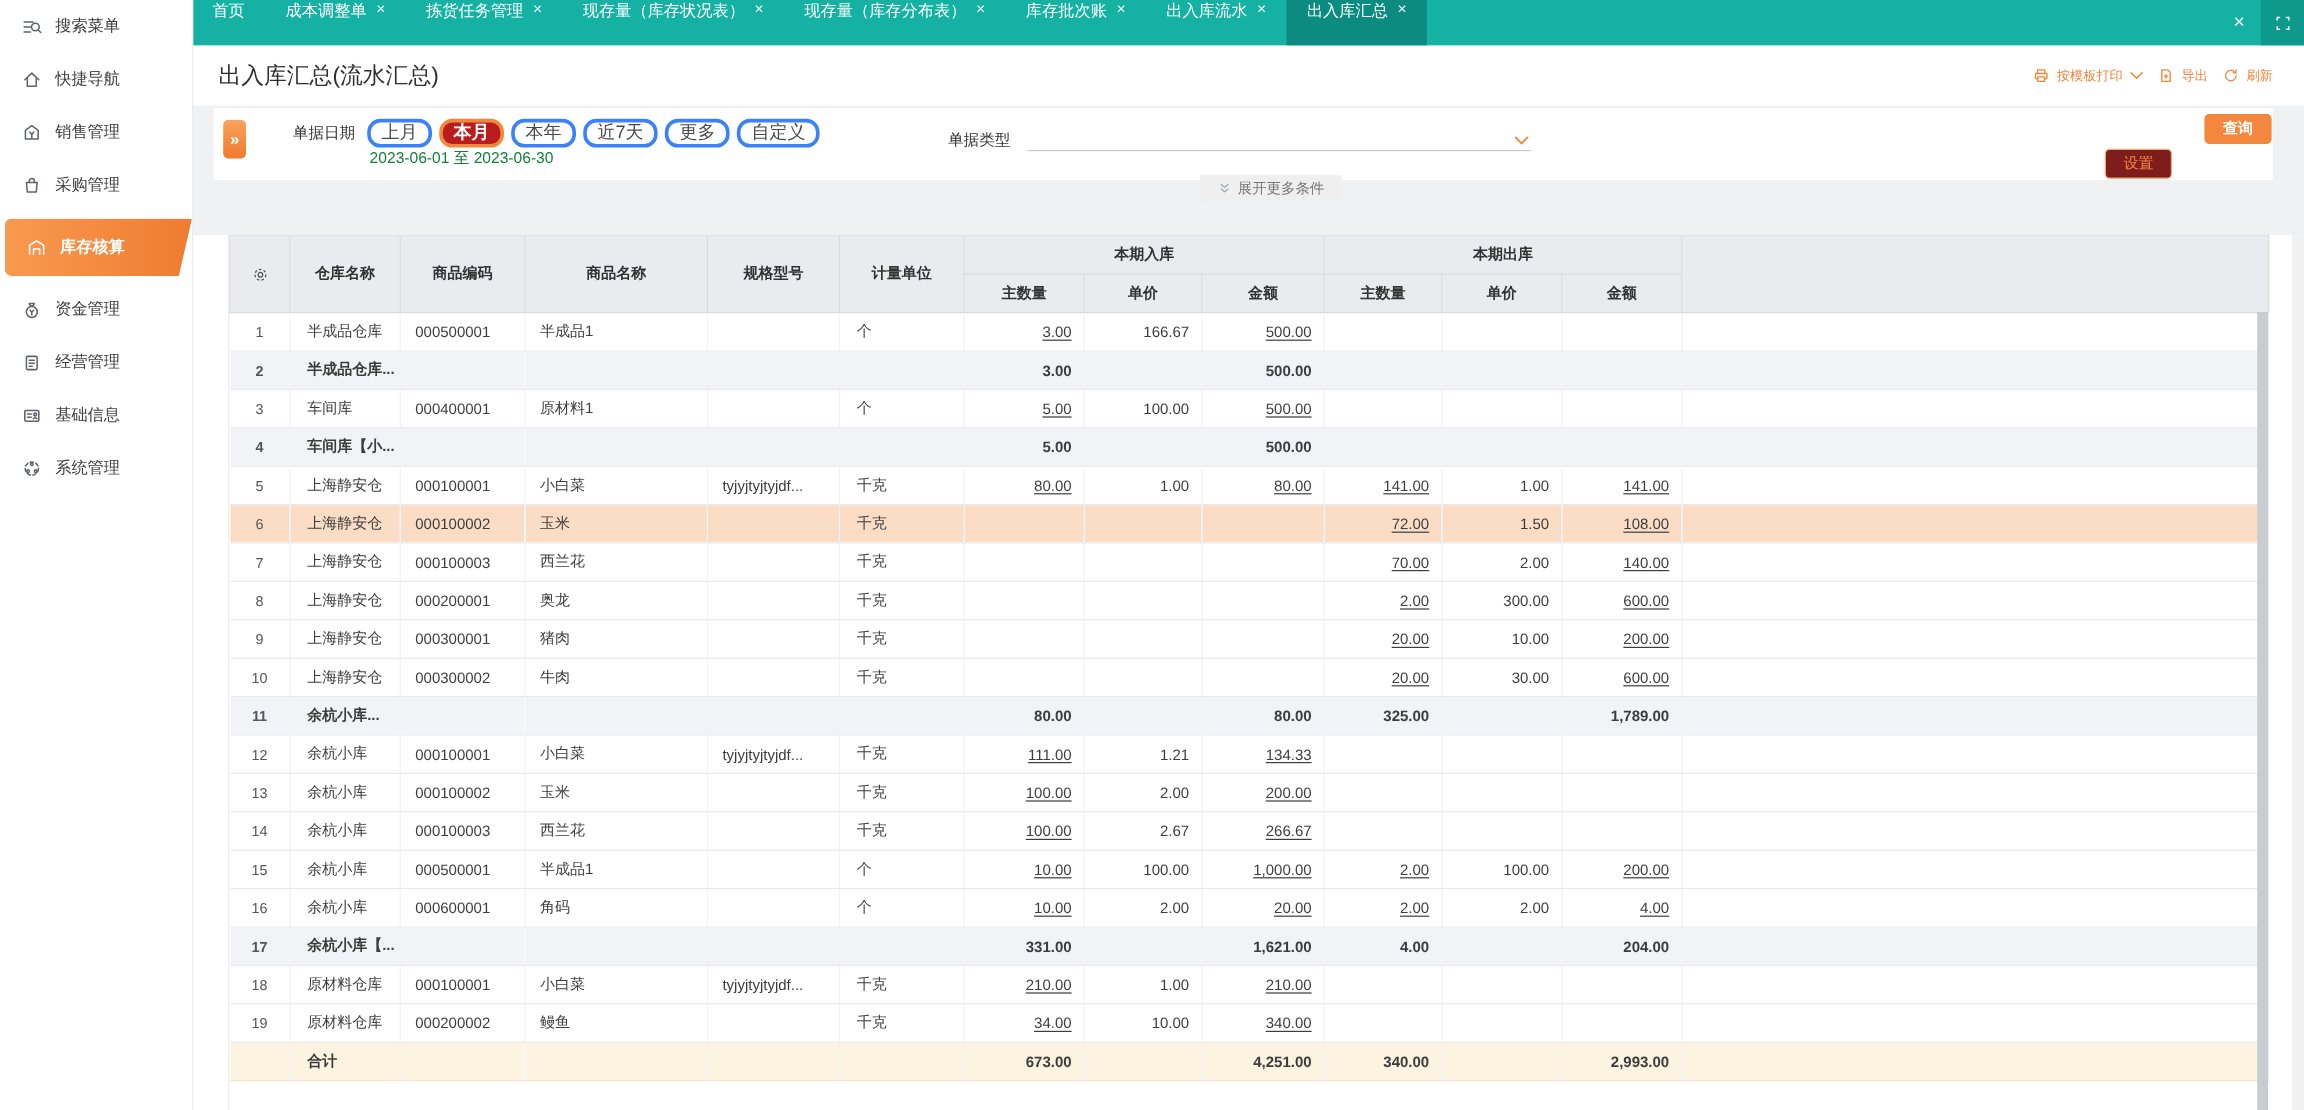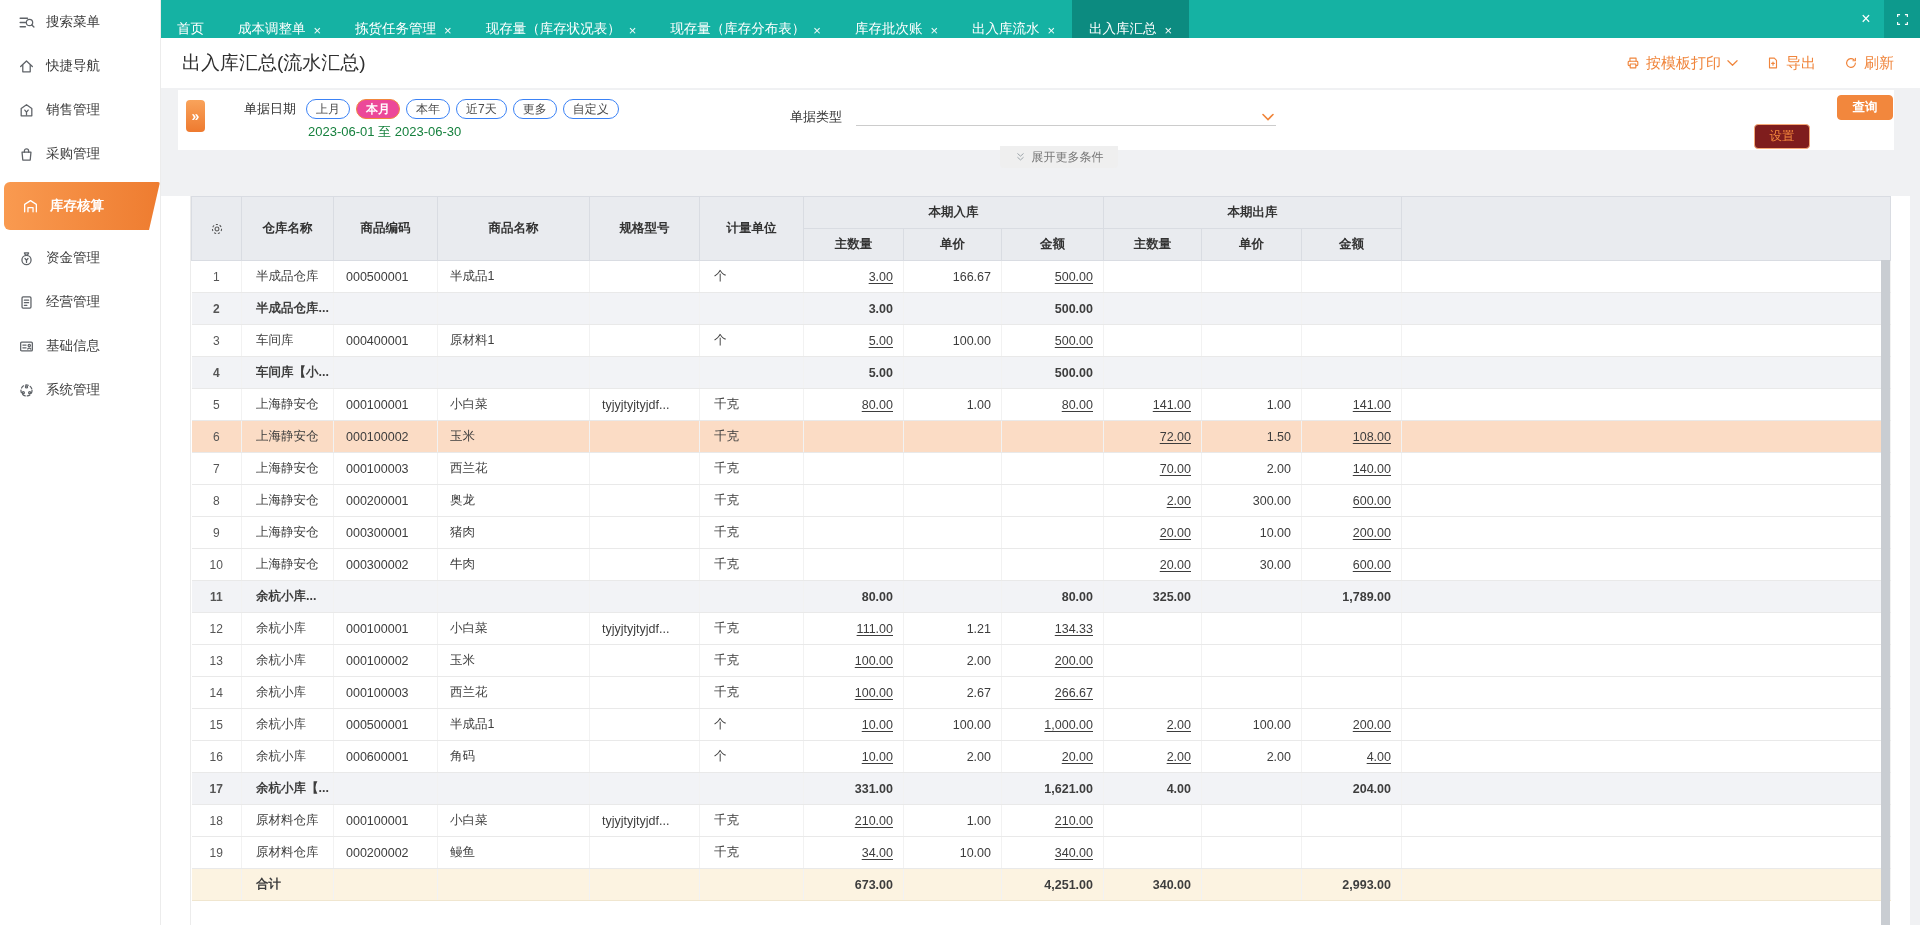--- a/index.html
+++ b/index.html
@@ -19,51 +19,51 @@
       border-radius:6px 2px 2px 6px;font-weight:bold}
   .side-item.active .sicon svg{stroke:#fff}
   .side-bottom{position:absolute;left:0;bottom:0;width:160px;height:27px;background:#fde4d2;
                overflow:hidden;display:flex;justify-content:space-between;padding:0 30px;box-sizing:border-box}
   .side-bottom svg{width:24px;height:24px;margin-top:9px;stroke:#f08438;fill:none;stroke-width:1.6;stroke-linecap:round}
 
   
   .tabbar{position:absolute;left:160px;top:0;right:0;height:38px;background:#15b2a3;
           display:flex;align-items:stretch;color:#fff}
   .tabs{display:flex;align-items:stretch}
-  .tab{display:flex;align-items:flex-end;padding:0 17px;font-size:13.5px;cursor:pointer;white-space:nowrap}
+  .tab{display:flex;align-items:flex-start;padding:0 17px;font-size:13.5px;cursor:pointer;white-space:nowrap}
   .tab.active{background:#0c8b80}
   .tclose{margin-left:8px;font-size:13px;opacity:.95;cursor:pointer}
   .win-controls{margin-left:auto;display:flex;align-items:stretch}
   .win-btn{width:36px;display:flex;align-items:center;justify-content:center;cursor:pointer;font-size:16px}
   .win-btn svg{width:13px;height:13px;stroke:#fff;fill:none;stroke-width:1.4}
   .win-btn.expand{background:#0d9a8d}
 
   
   .pagehead{position:absolute;left:160px;top:38px;right:0;height:50px;background:#fff;
             display:flex;align-items:center}
   .pagehead h1{font-size:19px;font-weight:400;color:#2f2f2f;margin:0 0 0 22px}
-  .actions{margin-left:auto;margin-right:26px;display:flex;align-items:center;gap:28px;
-           color:#f0853c;font-size:15px}
+  .actions{margin-left:auto;margin-right:26px;display:flex;align-items:center;gap:12px;
+           color:#f0853c;font-size:11px}
   .action{display:flex;align-items:center;gap:6px;cursor:pointer}
   .action svg{width:14px;height:14px;stroke:#f0853c;fill:none;stroke-width:1.3;stroke-linecap:round;stroke-linejoin:round}
   .ddcaret svg{width:11px;height:8px}
 
   
   .grayband{position:absolute;left:160px;top:88px;right:0;height:108px;background:#f0f1f3}
   .right-strip{position:absolute;right:0;top:196px;width:10px;bottom:0;background:#f0f1f3}
   .filterpanel{position:absolute;left:178px;top:90px;width:1716px;height:60px;background:#fff}
   .collapse-badge{position:absolute;left:8px;top:10px;width:19px;height:32px;border-radius:4px;
       background:linear-gradient(180deg,#f9a35b,#ee7a2f);color:#fff;display:flex;align-items:center;
       justify-content:center;font-size:14px;font-weight:bold;cursor:pointer}
   .f-label{font-size:13px;color:#333;white-space:nowrap}
   .f-date{position:absolute;left:66px;top:9px;display:flex;align-items:center;gap:10px}
   .pills{display:flex;gap:6px}
-  .pill{font-size:12px;color:#4a4a4a;border:1px solid #3b82f6;border-radius:11px;
+  .pill{font-size:15px;color:#4a4a4a;border:3px solid #3b82f6;border-radius:11px;
         padding:2px 9px;cursor:pointer;line-height:14px;background:#fff}
-  .pill.active{background:#ec4899;border-color:#f2873d;color:#fff;font-weight:bold}
+  .pill.active{background:#b91c1c;border-color:#f2873d;color:#fff;font-weight:bold}
   .f-range{position:absolute;left:130px;top:33px;font-size:13px;color:#15803d}
   .f-doctype{position:absolute;left:612px;top:13px;display:flex;align-items:flex-end}
   .f-product{position:absolute;left:1172px;top:13px;display:flex;align-items:flex-end}
   .underline-input{border-bottom:1px solid #ccc;height:22px;margin-left:14px;position:relative;cursor:text}
   .underline-input.w1{width:420px}
   .underline-input.w2{width:398px}
   .chev{position:absolute;right:2px;bottom:4px}
   .chev svg{width:12px;height:8px;stroke:#f08438;fill:none;stroke-width:1.6;stroke-linecap:round}
   .dots{color:#f08438;font-weight:bold;letter-spacing:2px;margin-left:8px;font-size:13px;cursor:pointer;line-height:20px}
   .btn{position:absolute;width:56px;height:25px;border-radius:4px;font-size:12.5px;cursor:pointer;

